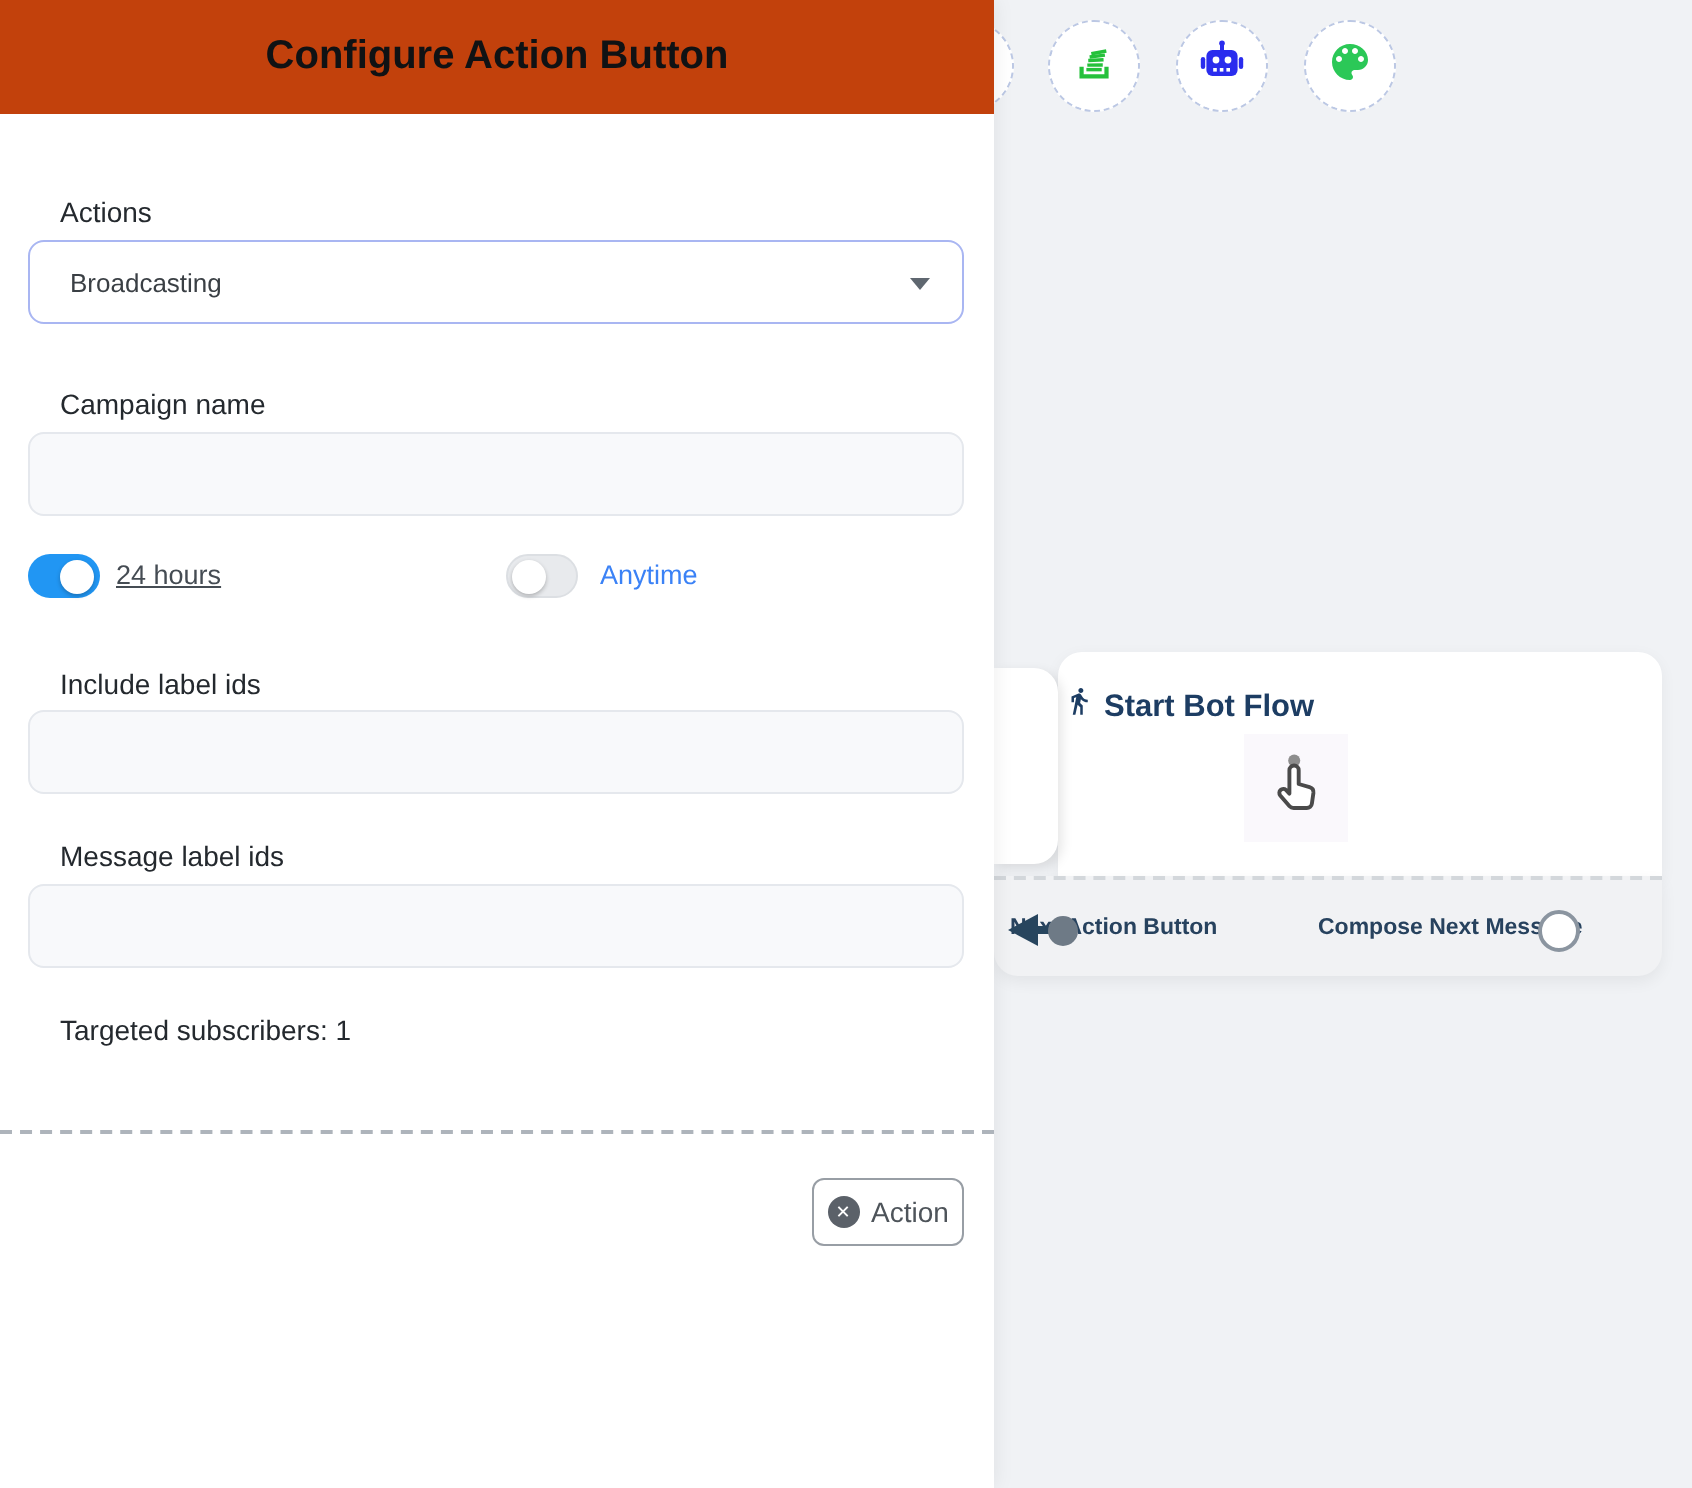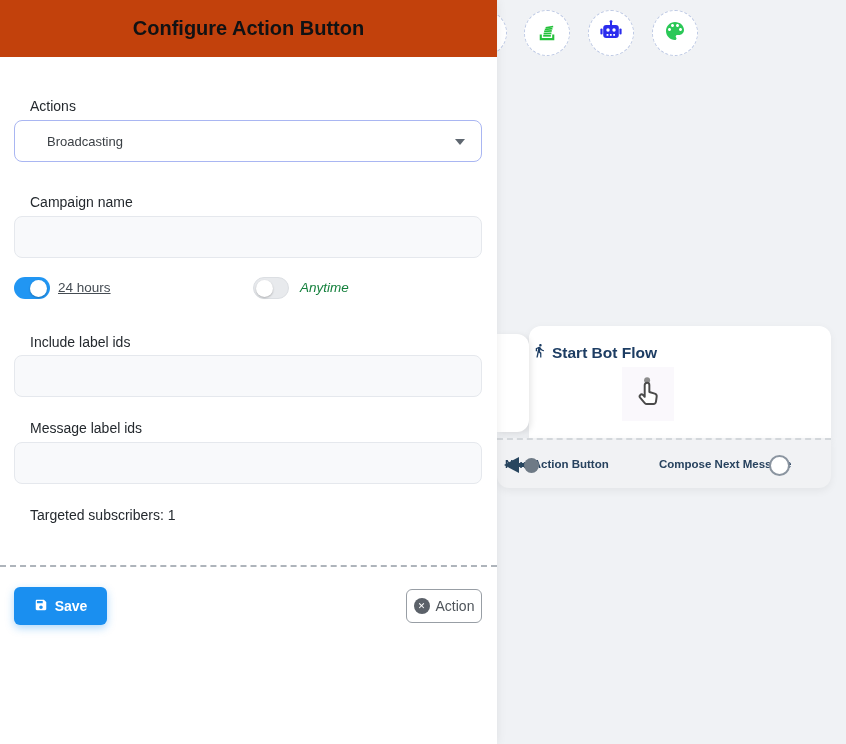--- a/index.html
+++ b/index.html
@@ -36,21 +36,21 @@
   .ep-dot{position:absolute;left:27px;top:18px;width:15px;height:15px;border-radius:50%;background:#6e7a86;}
   
   .panel{position:absolute;left:0;top:0;width:497px;height:744px;background:#fff;z-index:10;
     box-shadow:0 0 10px rgba(0,0,0,.08);}
   .panel-header{position:absolute;left:0;top:0;width:100%;height:57px;background:#c2410c;
     display:flex;align-items:center;justify-content:center;}
   .panel-header h1{margin:0;font-size:20px;font-weight:700;color:#101214;}
   .f-label{position:absolute;left:30px;font-size:14px;color:#24292e;}
   .select,.t-input{position:absolute;left:14px;width:468px;height:42px;border-radius:8px;box-sizing:border-box;}
   .select{border:1px solid #a9b6f2;background:#fff;display:flex;align-items:center;
-    padding-left:32px;font-size:13px;color:#3a3f44;cursor:pointer;}
+    padding-left:20px;font-size:13px;color:#3a3f44;cursor:pointer;}
   .chev{position:absolute;right:16px;top:18px;width:0;height:0;
     border-left:5px solid transparent;border-right:5px solid transparent;border-top:6px solid #5f6770;}
   .t-input{border:1px solid #e5e8ed;background:#f8f9fb;font-size:13px;color:#3a3f44;
     padding:0 12px;outline:none;font-family:inherit;}
   .switch{width:36px;height:22px;border-radius:11px;position:absolute;box-sizing:border-box;cursor:pointer;}
   .switch .knob{position:absolute;top:2.5px;width:17px;height:17px;border-radius:50%;background:#fff;
     box-shadow:0 1px 2px rgba(0,0,0,.25);}
   .switch.on{background:#2196f3;}
   .switch.on .knob{right:3px;}
   .switch.off{background:#e8eaed;border:1px solid #dcdfe3;}
@@ -157,38 +157,30 @@
   <input class="t-input" style="top: 216px;" value="">
 
   <div class="switch on" style="left:14px;top:277px;">
     <span class="knob"></span>
   </div>
   <span class="sw-label" style="left:58px;top:280px;text-decoration:underline;">24 hours</span>
 
   <div class="switch off" style="left:253px;top:277px;">
     <span class="knob"></span>
   </div>
-  <span class="sw-label" style="left:300px;top:280px;color:#15803d;font-style:italic;">Anytime</span>
+  <span class="sw-label" style="left:300px;top:280px;color:#3b82f6;">Anytime</span>
 
   <span class="f-label" style="top:334px;">Include label ids</span>
   <input class="t-input" style="top: 355px;" value="">
 
   <span class="f-label" style="top:420px;">Message label ids</span>
   <input class="t-input" style="top: 442px;" value="">
 
   <span class="f-label" style="top:507px;">Targeted subscribers: 1</span>
 
   <div class="divider"></div>
 
-  <button class="btn-save">
-    <span>
-      <svg width="14" height="14" viewBox="0 0 24 24" fill="#fff">
-        <path d="M17 3H5c-1.1 0-2 .9-2 2v14c0 1.1.9 2 2 2h14c1.1 0 2-.9 2-2V7l-4-4zm-5 16c-1.66 0-3-1.34-3-3s1.34-3 3-3 3 1.34 3 3-1.34 3-3 3zm3-10H5V5h10v4z"></path>
-      </svg>
-    </span>
-    <span>Save</span>
-  </button>
 
   <button class="btn-close">
     <span class="x-circle">✕</span>
     <span>Action</span>
   </button>
 </div>
 
 </body></html>

